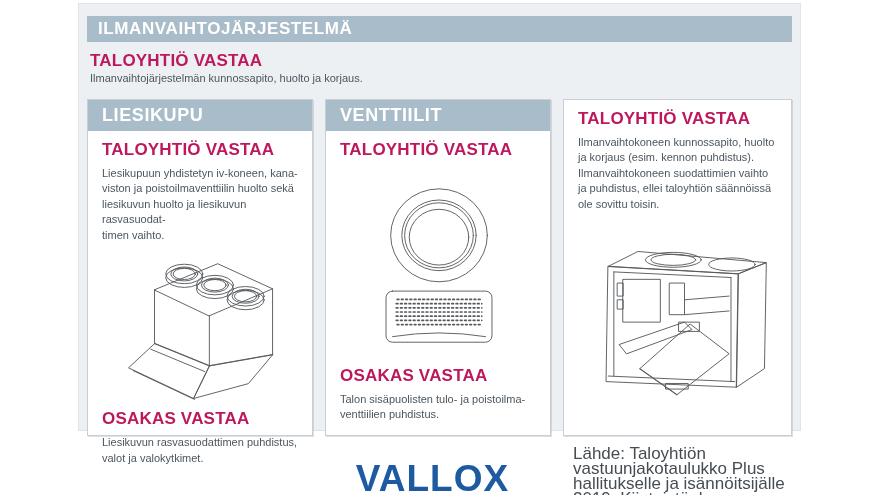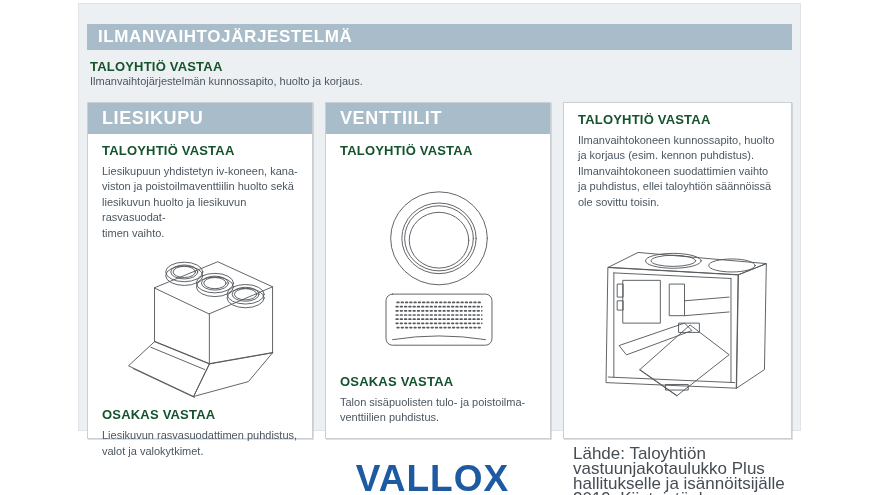--- a/index.html
+++ b/index.html
@@ -1,30 +1,30 @@
 <!DOCTYPE html>
 <html><head>
 <meta charset="utf-8">
 <style>
   * { margin:0; padding:0; box-sizing:border-box; }
   html,body { width:880px; height:495px; background:#ffffff; font-family:"Liberation Sans", sans-serif; }
   .page { position:relative; width:880px; height:495px; background:#ffffff; overflow:hidden; }
 
   .card {
     position:absolute; left:78px; top:3px; width:723px; height:428px;
-    background:#edf0f3; border:1px solid #e0e4e8; padding:20px 8px 8px 8px;
+    background:#edf0f3; border:1px solid #e0e4e8; padding:12px 8px 8px 8px;
   }
   .main-title-bar {
     height:26px; background:#a8bcc9; color:#ffffff;
     font-size:17px; font-weight:bold; letter-spacing:0.6px;
     line-height:26px; padding-left:11px;
   }
   .intro { padding:9px 3px 0 3px; }
   .blue-heading {
-    color:#14532d; font-size:13px; font-weight:bold; letter-spacing:0.2px;
+    color:#be185d; font-size:17px; font-weight:bold; letter-spacing:0.2px;
   }
   .intro .body-text { }
   .body-text {
     color:#4b5660; font-size:11px; line-height:15.5px; white-space:pre-line;
   }
 
   .columns { display:flex; gap:12px; margin-top:12px; height:337px; }
   .col {
     flex:1; background:#ffffff; border:1px solid #c9cfd5;
     box-shadow:1px 1px 0 rgba(120,130,140,0.25);

